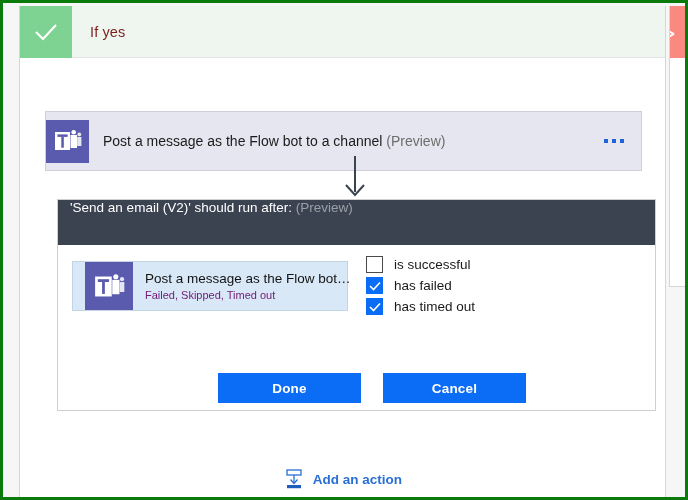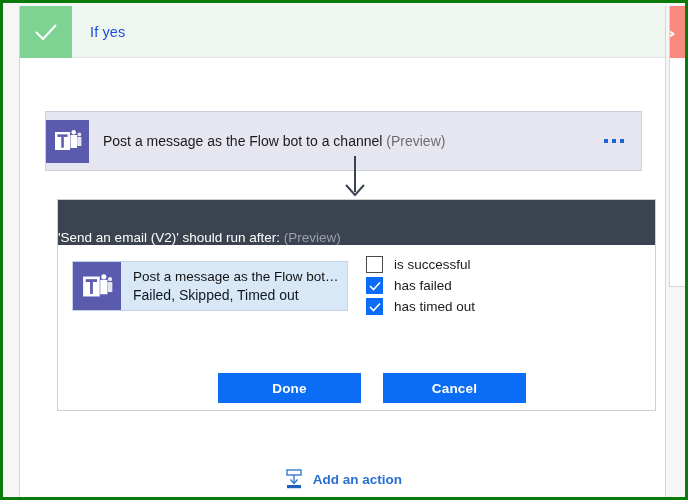--- a/index.html
+++ b/index.html
@@ -61,21 +61,21 @@
     background: #7ed392;
     display: flex;
     align-items: center;
     justify-content: center;
     flex: 0 0 auto;
   }
   #scope-icon svg { display:block; }
   #scope-title {
     margin-left: 18px;
     font-size: 14.5px;
-    color: #1d4ed8;
+    color: #7f1d1d;
     letter-spacing: .1px;
   }
 
   
   #action-card {
     position: absolute;
     left: 25px;
     top: 105px;
     width: 597px;
     height: 60px;
@@ -135,21 +135,22 @@
     width: 599px;
     height: 212px;
     background: #ffffff;
     border: 1px solid #cfcfcf;
     box-sizing: border-box;
   }
   #runafter-header {
     height: 45px;
     background: #3b4350;
     display: flex;
-    align-items: flex-end;
+    align-items: flex-start;
+    padding-left: 12px;
     box-sizing: border-box;
   }
   #runafter-header-text {
     font-size: 13.5px;
     color: #ffffff;
   }
   #runafter-header-text .preview {
     color: #9aa0a8;
   }
   #runafter-body {
@@ -162,39 +163,40 @@
     position: absolute;
     left: 14px;
     top: 16px;
     width: 276px;
     height: 50px;
     background: #d8e8f6;
     border: 1px solid #c3d4e3;
     box-sizing: border-box;
     display: flex;
     align-items: center;
+    padding-left: 12px;
   }
   #selected-chip .teams-logo {
     width: 48px; height: 48px;
   }
   #chip-text {
     margin-left: 12px;
     display: flex;
     flex-direction: column;
     justify-content: center;
     gap: 3px;
   }
   #chip-title {
     font-size: 13.5px;
     color: #131313;
     white-space: nowrap;
   }
   #chip-sub {
-    font-size: 14px;
-    color: #0f172a;
+    font-size: 11px;
+    color: #701a75;
     white-space: nowrap;
   }
 
   
   #status-list {
     position: absolute;
     left: 308px;
     top: 10px;
     display: flex;
     flex-direction: column;

